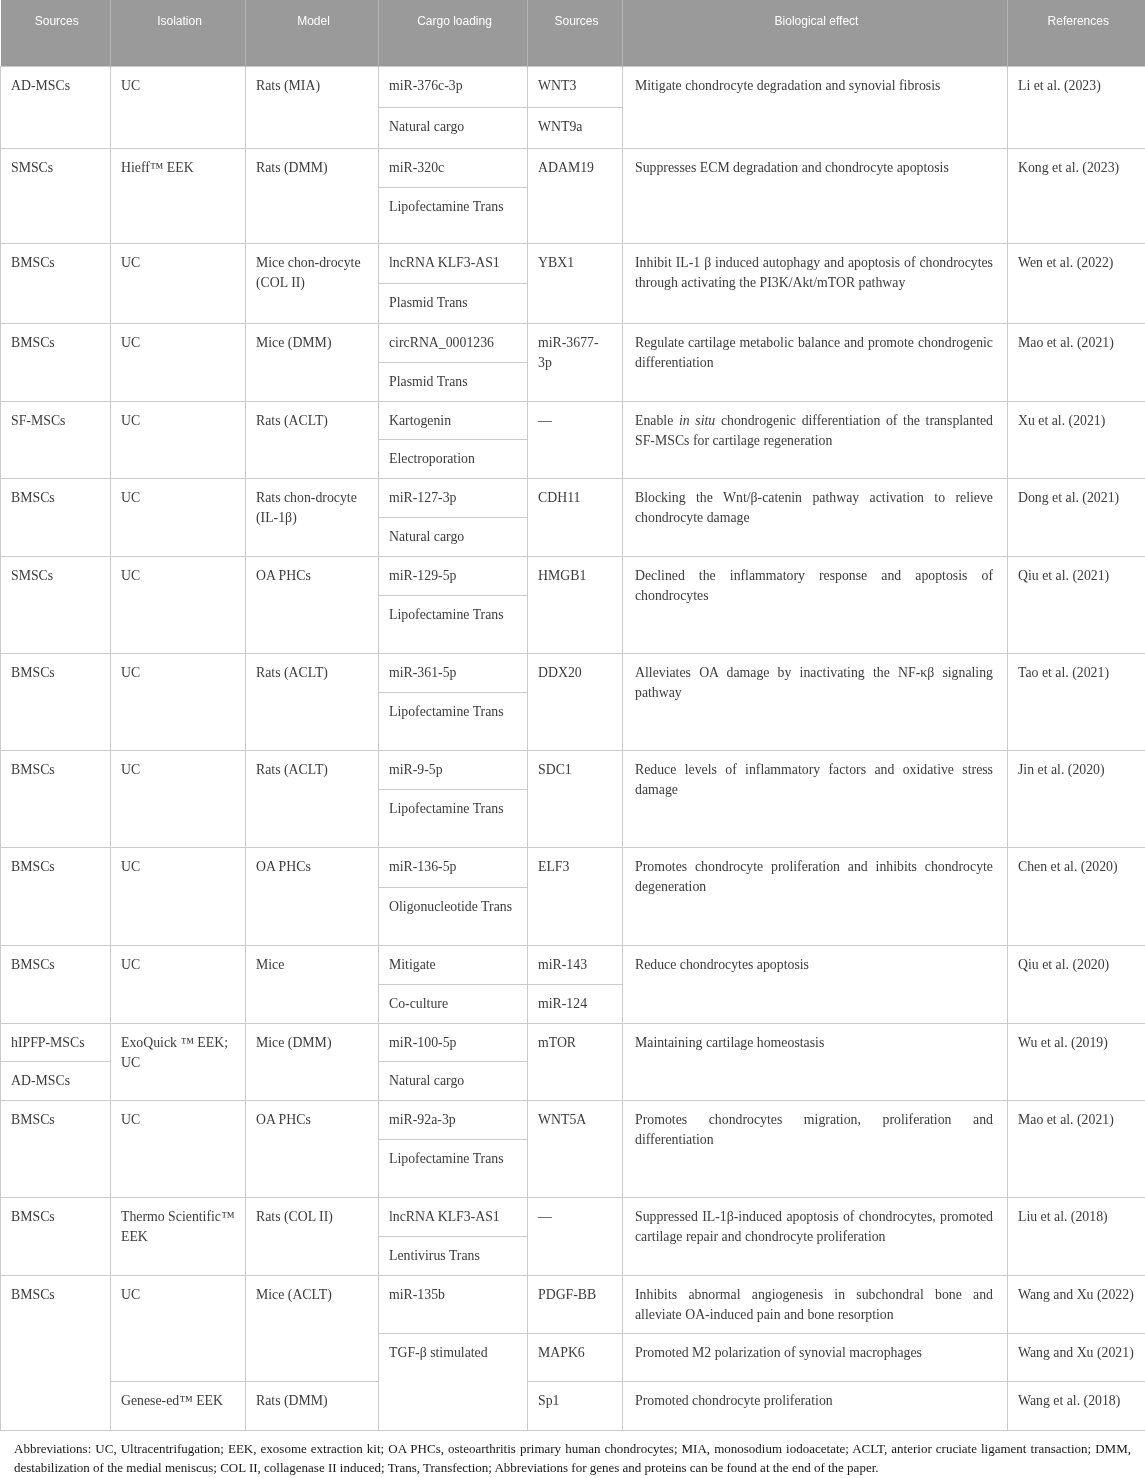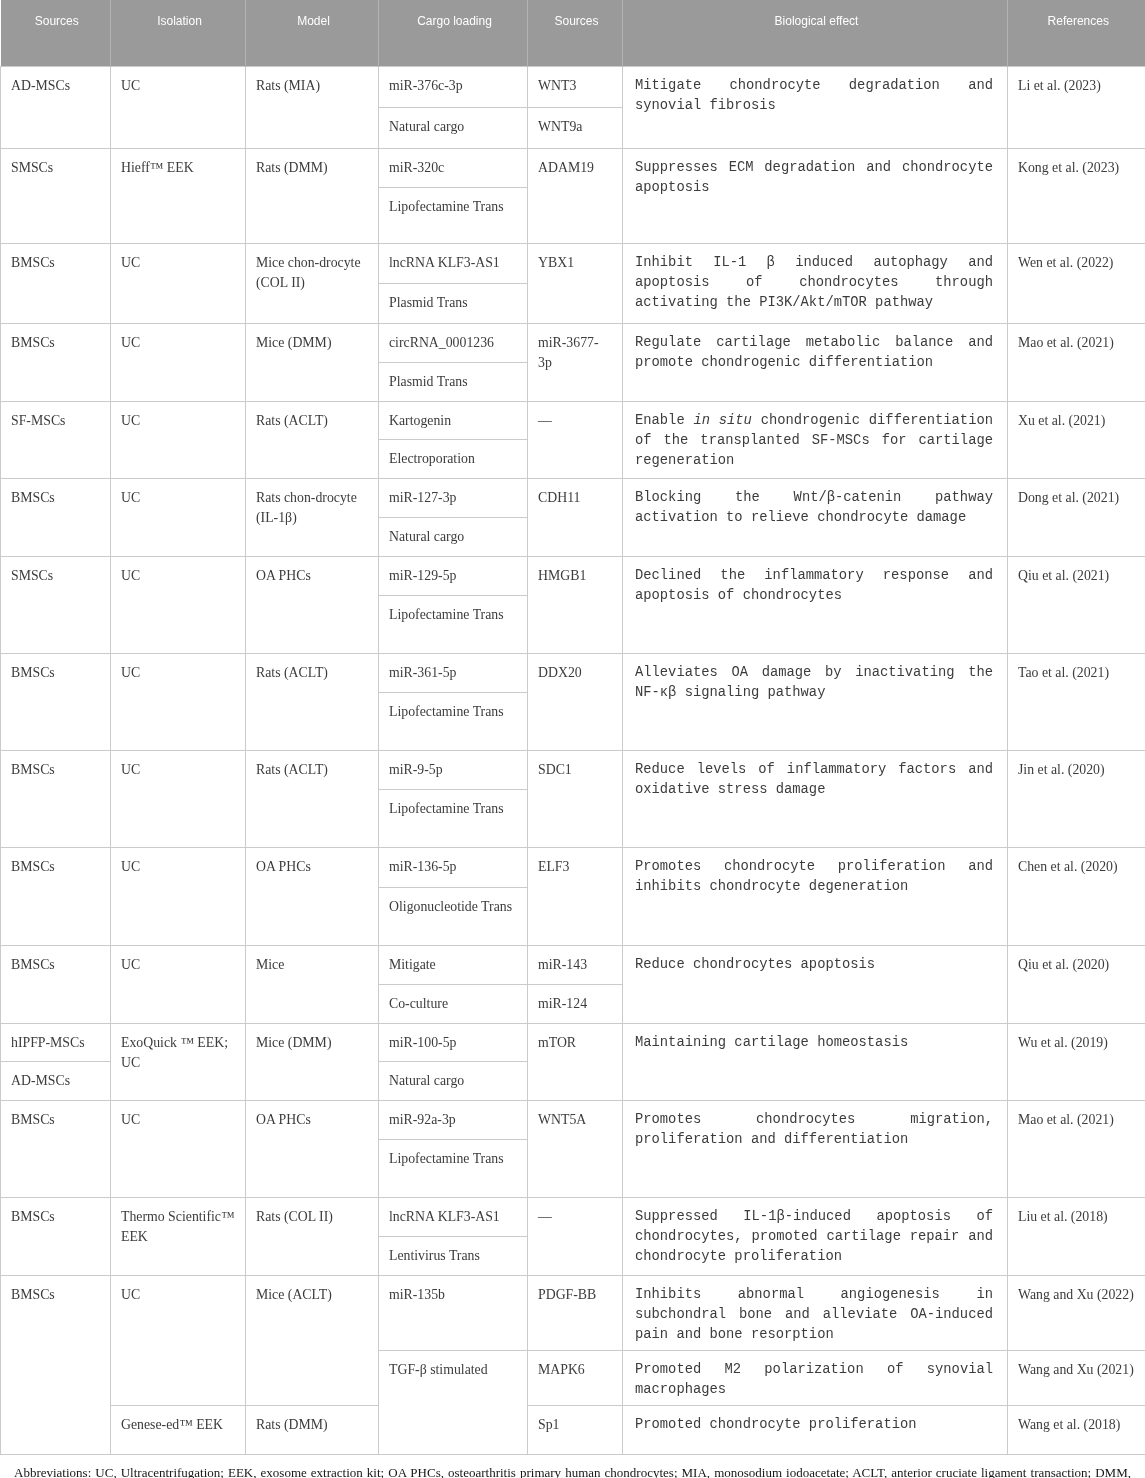--- a/index.html
+++ b/index.html
@@ -44,21 +44,20 @@
     line-height: 1.45;
     color: #3c3c3c;
     vertical-align: top;
     padding: 9px 10px 5px 10px;
     overflow: hidden;
   }
   tbody td.col-5 {
     text-align: justify;
     padding-right: 14px;
     padding-left: 12px;
-    font-family: Liberation Mono, monospace;
   }
   tbody td.col-6 {
     padding-right: 8px;
   }
   .footnote {
     margin: 8px 0 0 0;
     padding: 0 14px;
     font-family: "Liberation Serif", serif;
     font-size: 13px;
     line-height: 1.5;

